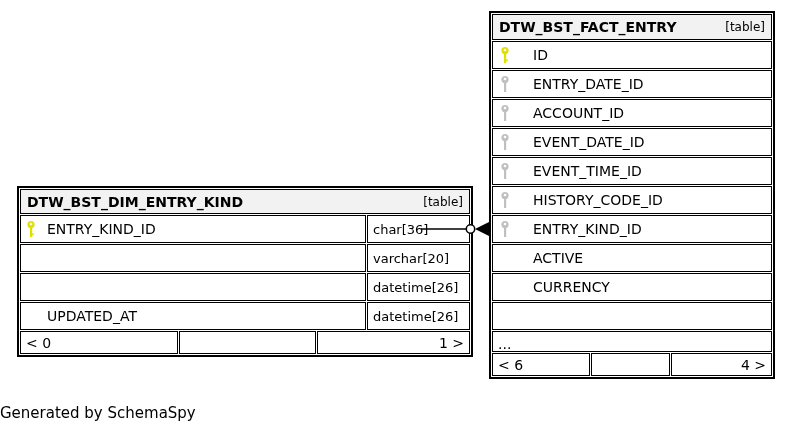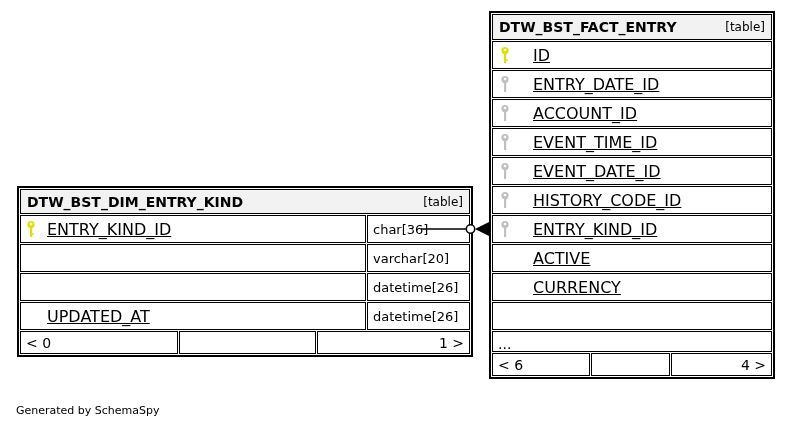--- a/index.html
+++ b/index.html
@@ -15,21 +15,21 @@
   .ehead { display:flex; justify-content:space-between; align-items:center;
            border:1px solid #000; background:#f2f2f2; height:25px;
            padding:0 6px; box-sizing:border-box;gap:24px; }
   .t-fact .ehead { height:26px; }
   .tname { font-weight:bold; font-size:14px; letter-spacing:0; white-space:nowrap; }
   .badge { font-size:12px; }
 
   .erow { display:flex; margin-top:1px; height:28px; }
   .cell { border:1px solid #000; box-sizing:border-box; display:flex;
           align-items:center; background:#fff; min-width:0; }
-  .namecell { flex:1 1 auto; font-size:16px;text-decoration:underline; }
+  .namecell { flex:1 1 auto; font-size:14px; }
   .typecell { flex:0 0 103px; margin-left:1px; padding-left:5px; font-size:13px; }
 
   .keyslot { display:flex; align-items:center; justify-content:flex-start;
              box-sizing:border-box; }
   .t-dim  .keyslot { flex:0 0 26px; padding-left:5px; }
   .t-fact .keyslot { flex:0 0 40px; padding-left:7px; }
   .key-primary { color:#e0e000; }
   .key-foreign { color:#c0c0c0; }
   .key-none svg { visibility:hidden; }
   .keyslot svg { display:block; }
@@ -41,21 +41,21 @@
   .efoot { display:flex; margin-top:1px; height:23px; font-size:14px; }
   .fcell { border:1px solid #000; box-sizing:border-box; display:flex; align-items:center; }
   .fcell + .fcell { margin-left:1px; }
   .fc-left  { flex:0 0 35%; padding-left:5px; justify-content:flex-start; }
   .fc-mid   { flex:1 1 auto; }
   .fc-right { flex:0 0 34%; padding-right:5px; justify-content:flex-end; }
   .t-fact .fc-left { flex-basis:35%; } .t-fact .fc-right { flex-basis:36%; }
 
   .connector { position:absolute; left:421px; top:215px; width:68px; height:28px; }
 
-  .credit { position:absolute; left:16px; top:404px; font-size:11px; }
+  .credit { position:absolute; left:0; top:404px; font-size:15px; }
 </style>
 </head>
 <body>
 
 <div class="canvas">
 
   <div class="etable t-dim">
     <div class="ehead">
       <span class="tname">DTW_BST_DIM_ENTRY_KIND</span>
       <span class="badge">[table]</span>
@@ -177,34 +177,34 @@
 
     <div class="erow">
       <div class="cell namecell">
         <span class="keyslot key-foreign">
           <svg width="11" height="19" viewBox="0 0 11 19">
               <circle cx="5" cy="4.6" r="3.6" fill="currentColor"></circle>
               <circle cx="5" cy="4" r="1.3" fill="#ffffff"></circle>
               <rect x="4" y="7.6" width="2.2" height="9.4" fill="currentColor"></rect>
             </svg>
         </span>
+        <span>EVENT_DATE_ID</span>
+      </div>
+    </div>
+
+    <div class="erow">
+      <div class="cell namecell">
+        <span class="keyslot key-foreign">
+          <svg width="11" height="19" viewBox="0 0 11 19">
+              <circle cx="5" cy="4.6" r="3.6" fill="currentColor"></circle>
+              <circle cx="5" cy="4" r="1.3" fill="#ffffff"></circle>
+              <rect x="4" y="7.6" width="2.2" height="9.4" fill="currentColor"></rect>
+            </svg>
+        </span>
         <span>EVENT_TIME_ID</span>
-      </div>
-    </div>
-
-    <div class="erow">
-      <div class="cell namecell">
-        <span class="keyslot key-foreign">
-          <svg width="11" height="19" viewBox="0 0 11 19">
-              <circle cx="5" cy="4.6" r="3.6" fill="currentColor"></circle>
-              <circle cx="5" cy="4" r="1.3" fill="#ffffff"></circle>
-              <rect x="4" y="7.6" width="2.2" height="9.4" fill="currentColor"></rect>
-            </svg>
-        </span>
-        <span>EVENT_DATE_ID</span>
       </div>
     </div>
 
     <div class="erow">
       <div class="cell namecell">
         <span class="keyslot key-foreign">
           <svg width="11" height="19" viewBox="0 0 11 19">
               <circle cx="5" cy="4.6" r="3.6" fill="currentColor"></circle>
               <circle cx="5" cy="4" r="1.3" fill="#ffffff"></circle>
               <rect x="4" y="7.6" width="2.2" height="9.4" fill="currentColor"></rect>

